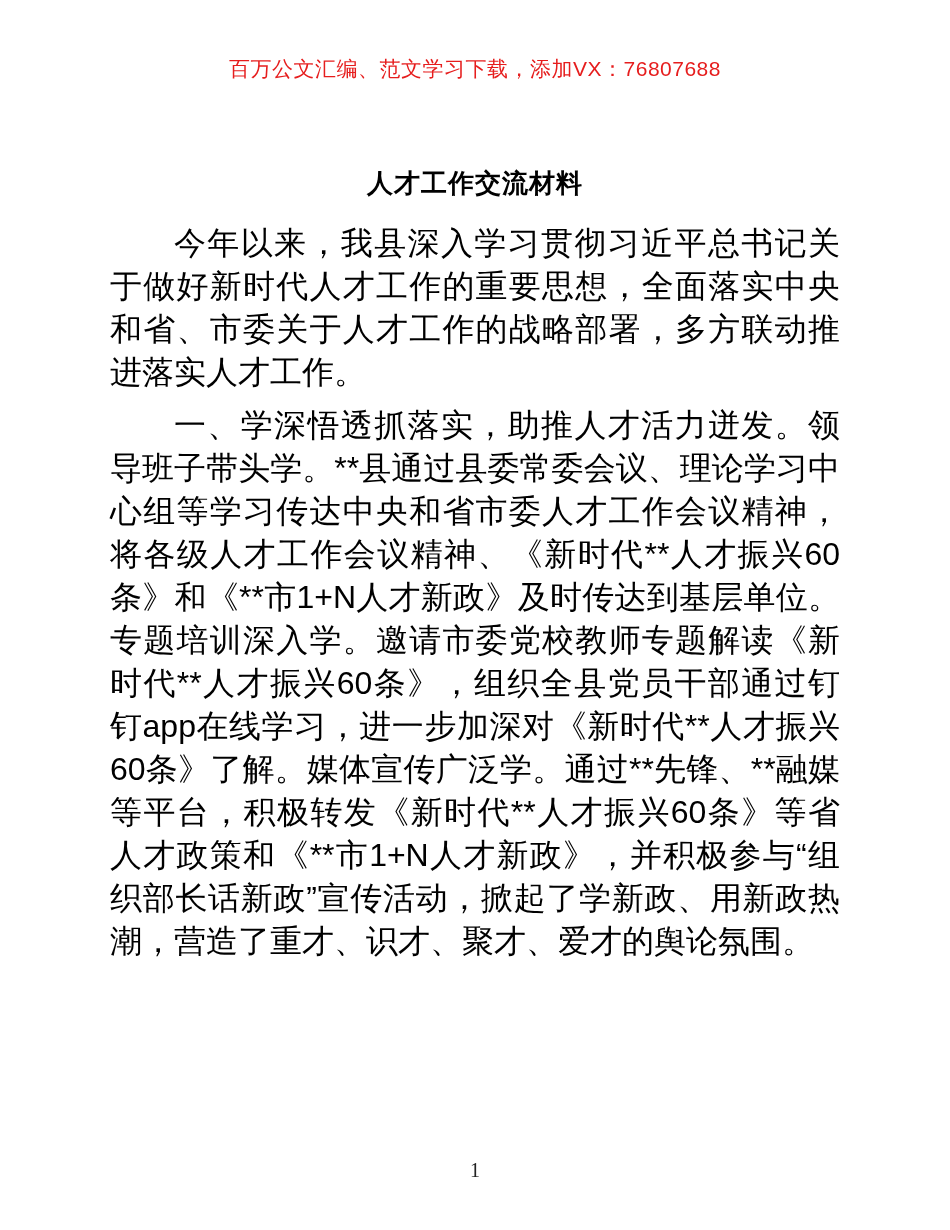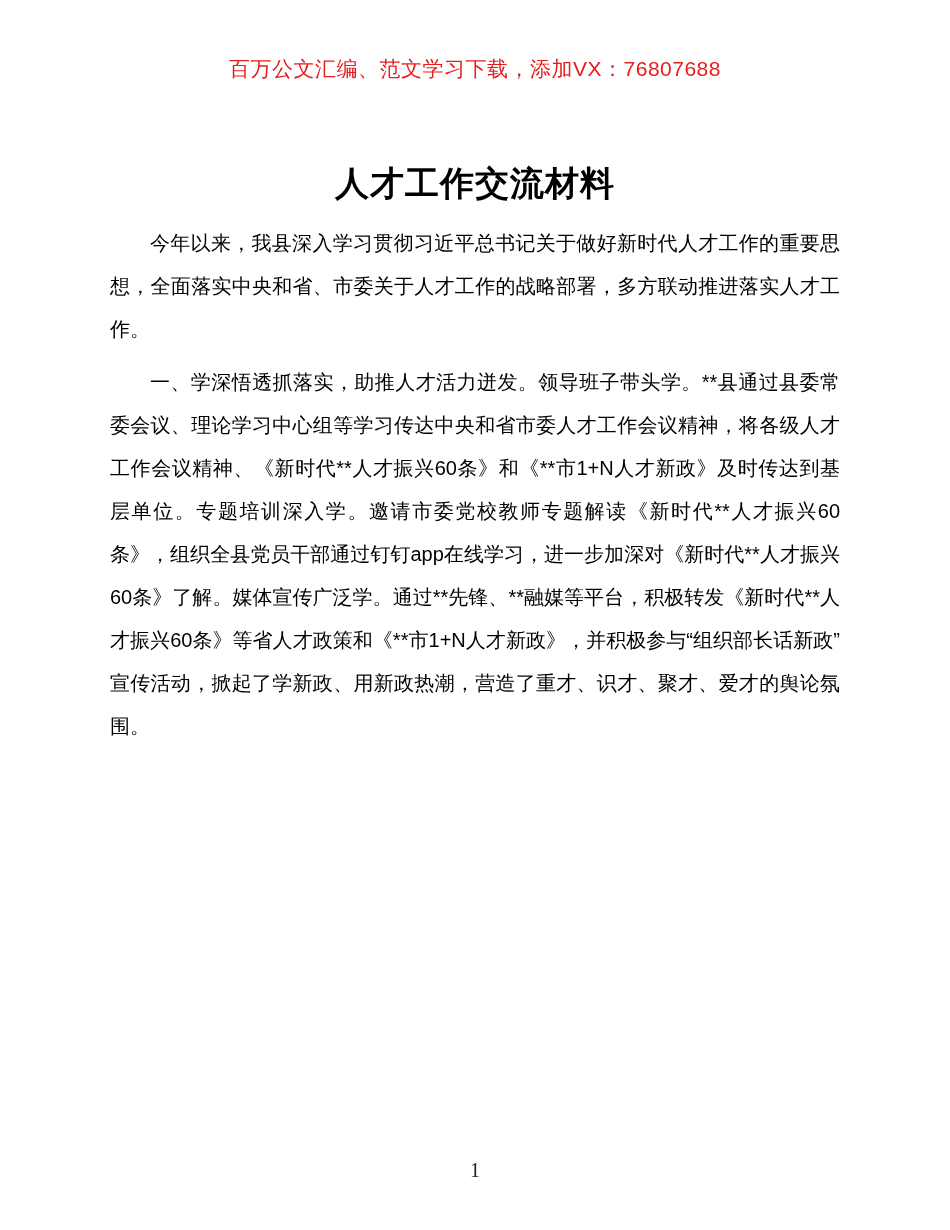--- a/index.html
+++ b/index.html
@@ -23,34 +23,34 @@
     text-align: center;
     font-size: 21px;
     line-height: 26px;
     color: #e61d1d;
     letter-spacing: 0.5px;
   }
 
   .doc-title {
     margin-top: 78px;
     text-align: center;
-    font-size: 34px;
+    font-size: 26px;
     line-height: 46px;
     font-weight: 700;
     color: #000000;
     letter-spacing: 1px;
   }
 
   .doc-body {
     margin: 16px 110px 0 110px;
     color: #000000;
   }
 
   .doc-body p {
-    font-size: 20px;
+    font-size: 32px;
     line-height: 43px;
     text-align: justify;
     text-indent: 2em;
     margin-top: 10px;
     color: #000000;
   }
 
   .page-footer {
     position: absolute;
     bottom: 48px;

